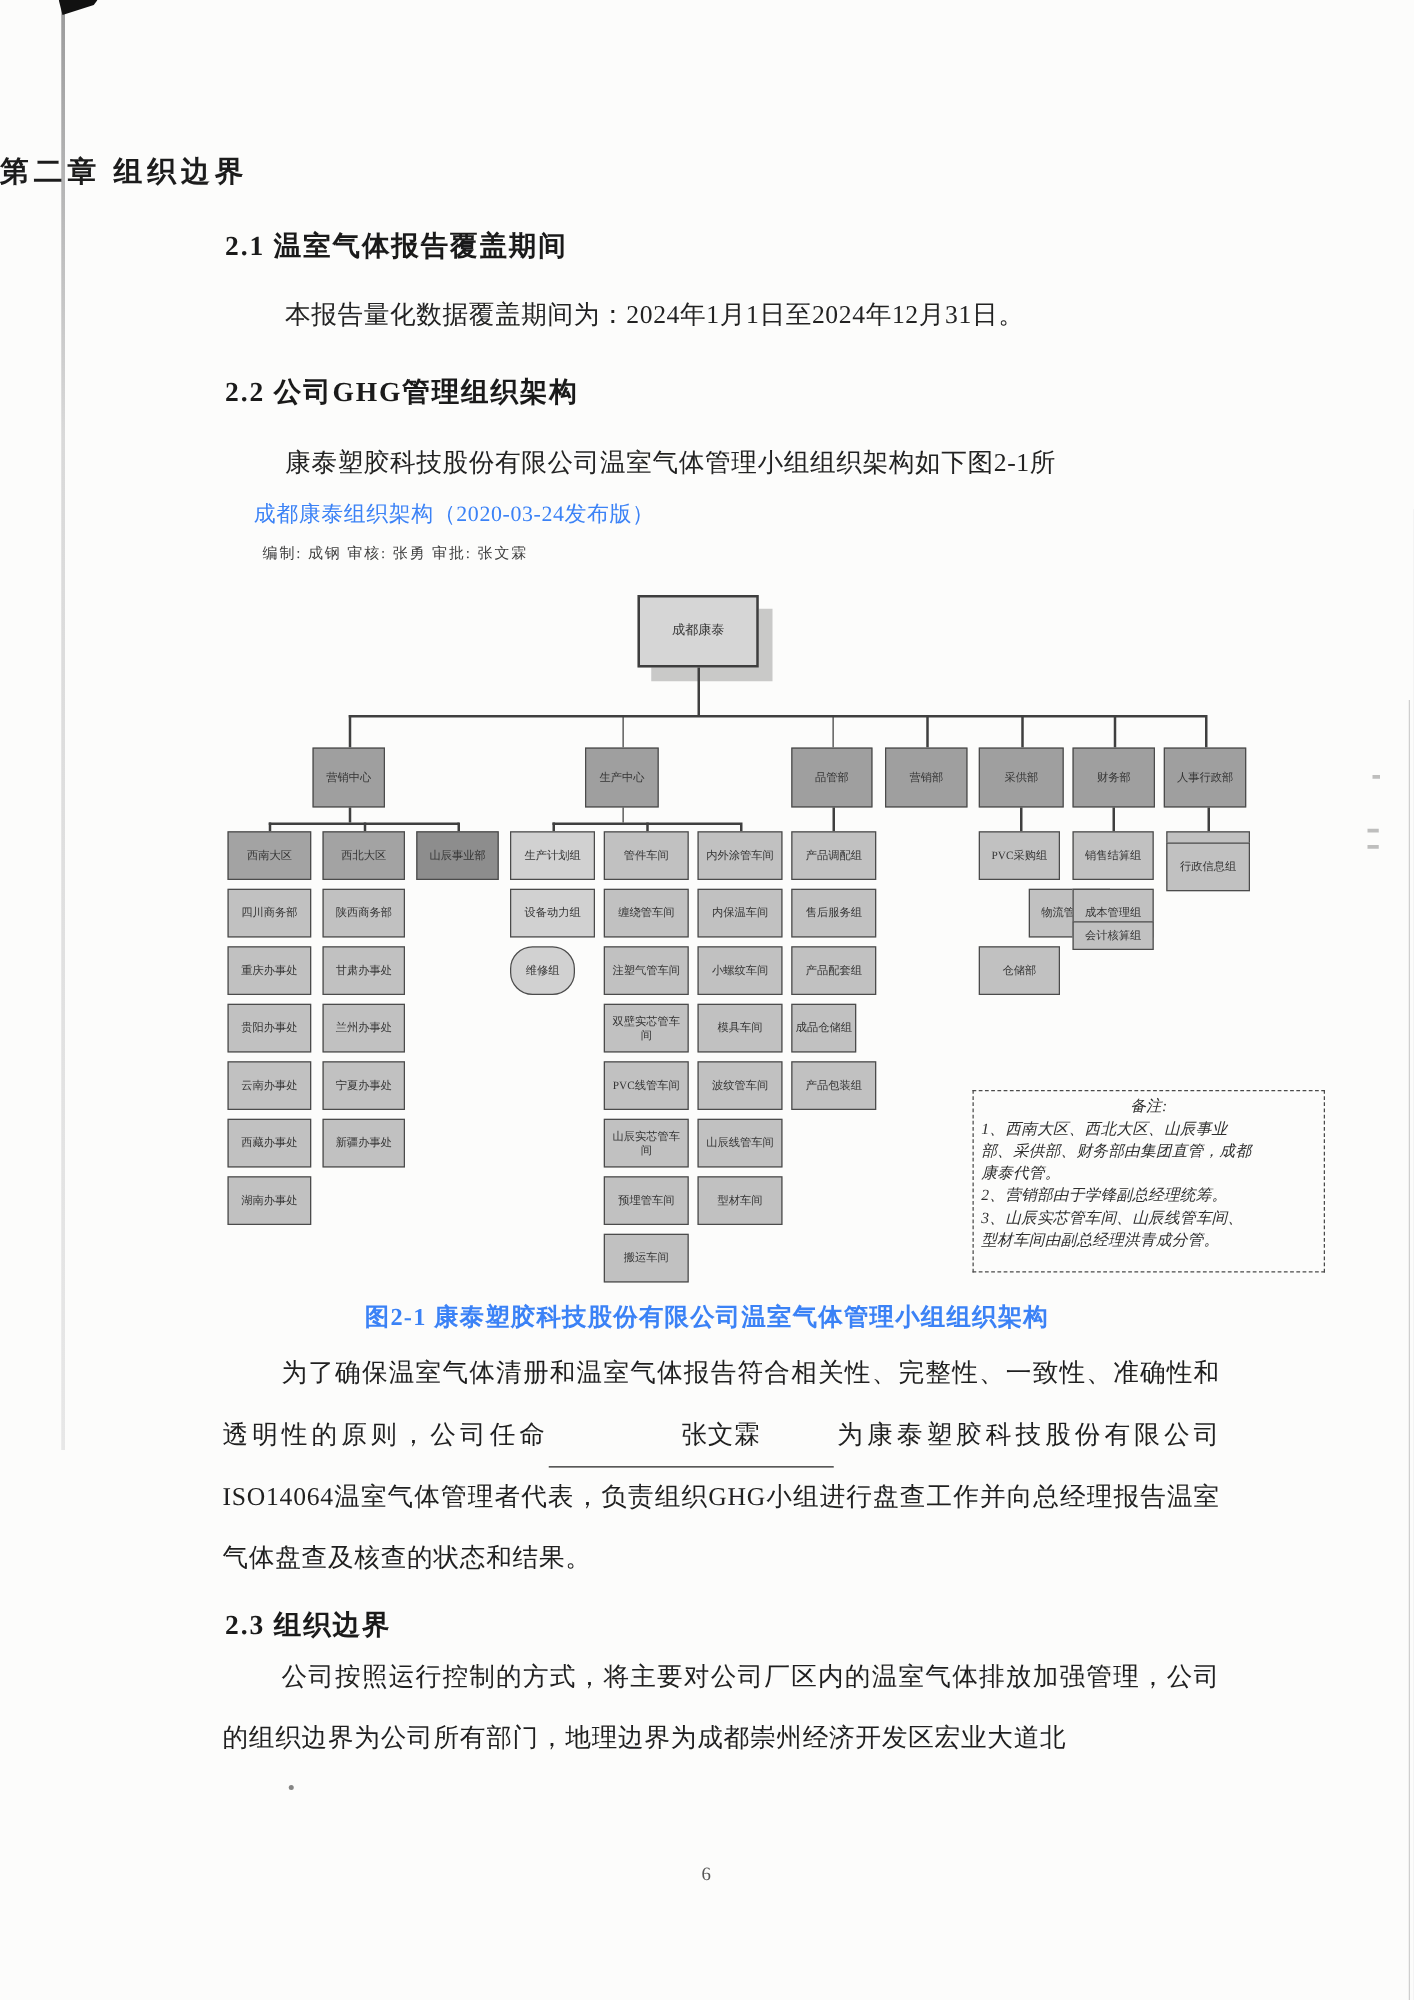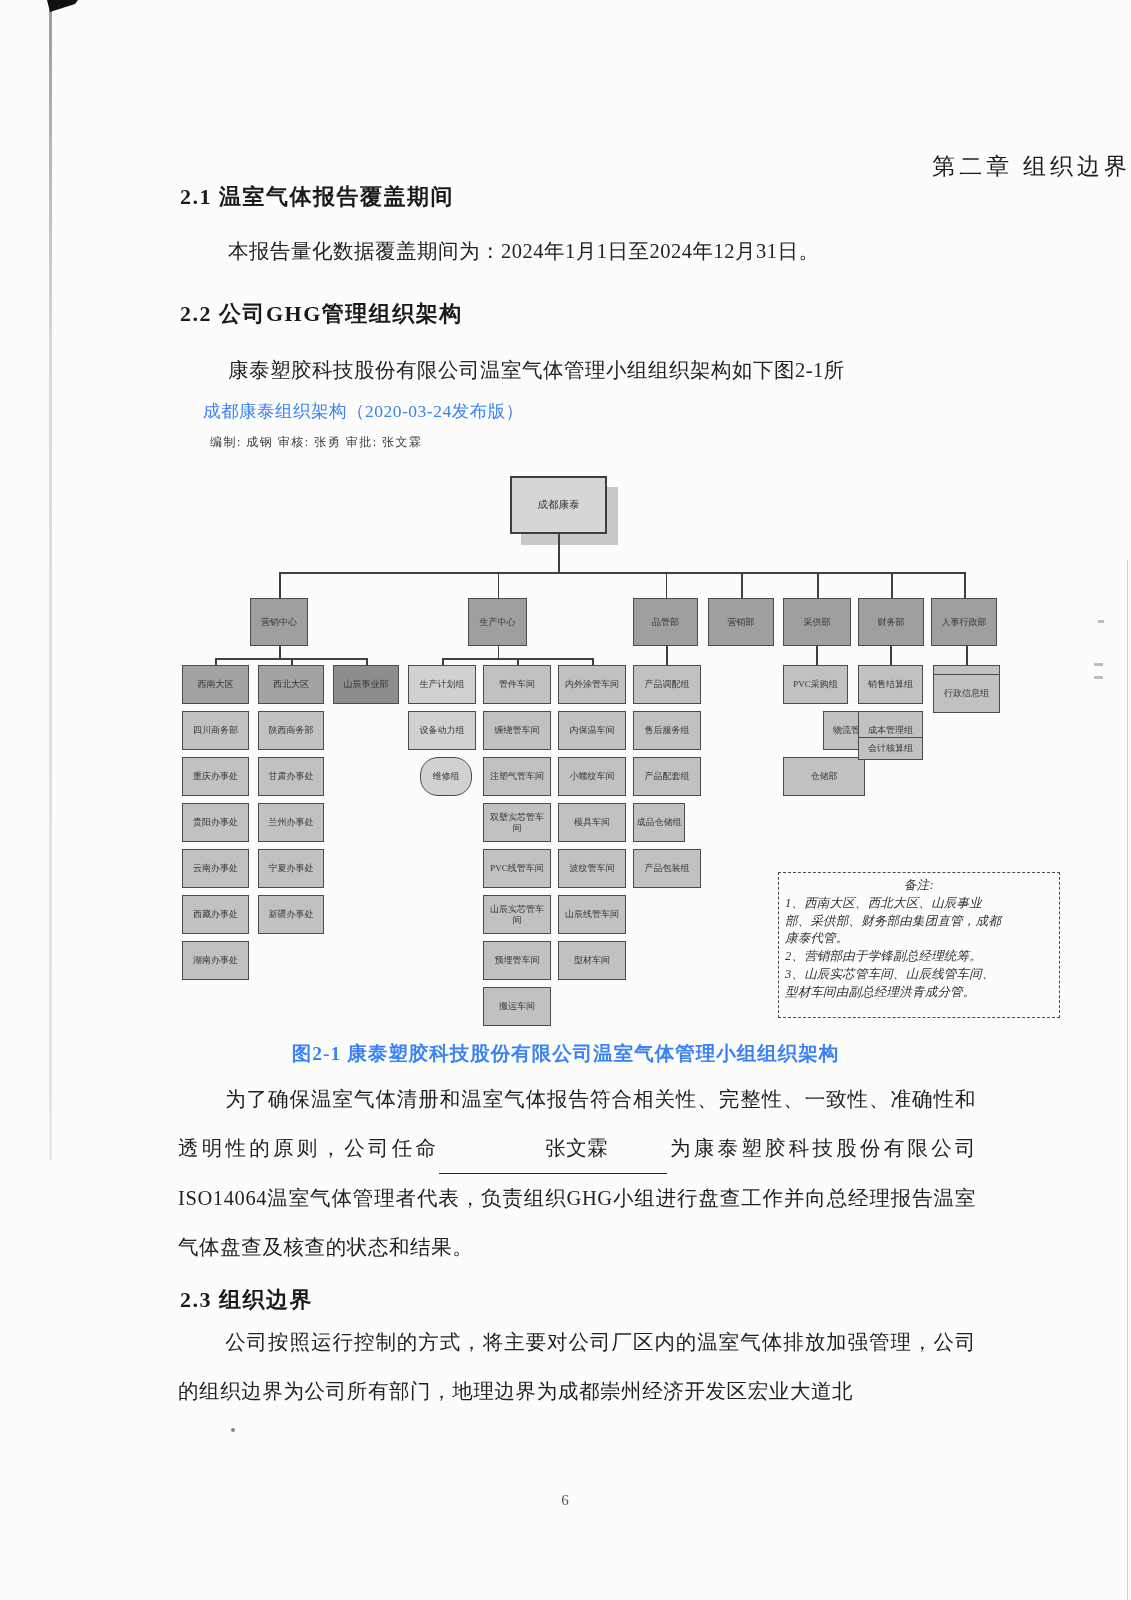--- a/index.html
+++ b/index.html
@@ -5,22 +5,22 @@
   html,body{margin:0;padding:0;background:#e9e9e9;}
   #page{position:relative;width:1131px;height:1600px;background:#fcfcfb;overflow:hidden;
         font-family:"Liberation Serif","DejaVu Serif",serif;color:#222;}
   
   .fold-line{position:absolute;left:49px;top:0;width:3px;height:1160px;
              background:linear-gradient(#9a9a9a,#d9d9d9 30%,#e7e7e7);}
   .edge-line{position:absolute;right:3px;top:560px;width:1px;height:1040px;background:#cfcfcf;}
   .corner-mark{position:absolute;left:47px;top:0;width:31px;height:12px;}
   .artifact{position:absolute;background:#8a8a8a;opacity:.55;}
   
-  .chapter-title{position:absolute;left:0;top:122px;width:100%;text-align:right;
-                 font-size:23px;font-weight:normal;letter-spacing:4px;color:#1c1c1c;margin-top:29px;}
+  .chapter-title{position:absolute;left:0;top:122px;width:100%;text-align:left;
+                 font-size:23px;font-weight:bold;letter-spacing:4px;color:#1c1c1c;}
   .h-sec{position:absolute;font-size:22px;font-weight:bold;color:#1a1a1a;letter-spacing:1.5px;}
   .body-line{position:absolute;font-size:20.5px;color:#222;letter-spacing:.5px;}
   .chart-title-line{position:absolute;font-size:17.5px;color:#3b82f6;letter-spacing:.5px;}
   .chart-meta-line{position:absolute;font-size:12px;color:#3d3d3d;letter-spacing:1.5px;filter:blur(.2px);}
   .fig-caption{position:absolute;left:0;top:1040px;width:100%;text-align:center;
                font-size:19.5px;font-weight:bold;color:#3b82f6;letter-spacing:1px;}
   .para{position:absolute;left:178px;width:798px;font-size:20.5px;line-height:49px;
         color:#1f1f1f;text-align:justify;letter-spacing:.6px;}
   .indent{text-indent:2.3em;}
   .blank-name{display:inline-block;min-width:228px;text-align:center;
@@ -116,21 +116,21 @@
       <div class="org-box sh-normal" style="left: 182px; top: 941px; width: 67px; height: 39px;">湖南办事处</div>
       <div class="org-box sh-dark" style="left: 258px; top: 665px; width: 66px; height: 39px;">西北大区</div>
       <div class="org-box sh-normal" style="left: 258px; top: 711px; width: 66px; height: 39px;">陕西商务部</div>
       <div class="org-box sh-normal" style="left: 258px; top: 757px; width: 66px; height: 39px;">甘肃办事处</div>
       <div class="org-box sh-normal" style="left: 258px; top: 803px; width: 66px; height: 39px;">兰州办事处</div>
       <div class="org-box sh-normal" style="left: 258px; top: 849px; width: 66px; height: 39px;">宁夏办事处</div>
       <div class="org-box sh-normal" style="left: 258px; top: 895px; width: 66px; height: 39px;">新疆办事处</div>
       <div class="org-box sh-darkest" style="left: 333px; top: 665px; width: 66px; height: 39px;">山辰事业部</div>
       <div class="org-box sh-light" style="left: 408px; top: 665px; width: 68px; height: 39px;">生产计划组</div>
       <div class="org-box sh-light" style="left: 408px; top: 711px; width: 68px; height: 39px;">设备动力组</div>
-      <div class="org-box sh-light" style="left: 420px; top: 757px; width: 52px; height: 39px; border-radius: 18px;">维修组</div>
+      <div class="org-box sh-light" style="left: 408px; top: 757px; width: 52px; height: 39px; border-radius: 18px;">维修组</div>
       <div class="org-box sh-normal" style="left: 483px; top: 665px; width: 68px; height: 39px;">管件车间</div>
       <div class="org-box sh-normal" style="left: 483px; top: 711px; width: 68px; height: 39px;">缠绕管车间</div>
       <div class="org-box sh-normal" style="left: 483px; top: 757px; width: 68px; height: 39px;">注塑气管车间</div>
       <div class="org-box sh-normal" style="left: 483px; top: 803px; width: 68px; height: 39px;">双壁实芯管车间</div>
       <div class="org-box sh-normal" style="left: 483px; top: 849px; width: 68px; height: 39px;">PVC线管车间</div>
       <div class="org-box sh-normal" style="left: 483px; top: 895px; width: 68px; height: 39px;">山辰实芯管车间</div>
       <div class="org-box sh-normal" style="left: 483px; top: 941px; width: 68px; height: 39px;">预埋管车间</div>
       <div class="org-box sh-normal" style="left: 483px; top: 987px; width: 68px; height: 39px;">搬运车间</div>
       <div class="org-box sh-normal" style="left: 558px; top: 665px; width: 68px; height: 39px;">内外涂管车间</div>
       <div class="org-box sh-normal" style="left: 558px; top: 711px; width: 68px; height: 39px;">内保温车间</div>
@@ -139,21 +139,21 @@
       <div class="org-box sh-normal" style="left: 558px; top: 849px; width: 68px; height: 39px;">波纹管车间</div>
       <div class="org-box sh-normal" style="left: 558px; top: 895px; width: 68px; height: 39px;">山辰线管车间</div>
       <div class="org-box sh-normal" style="left: 558px; top: 941px; width: 68px; height: 39px;">型材车间</div>
       <div class="org-box sh-normal" style="left: 633px; top: 665px; width: 68px; height: 39px;">产品调配组</div>
       <div class="org-box sh-normal" style="left: 633px; top: 711px; width: 68px; height: 39px;">售后服务组</div>
       <div class="org-box sh-normal" style="left: 633px; top: 757px; width: 68px; height: 39px;">产品配套组</div>
       <div class="org-box sh-normal" style="left: 633px; top: 803px; width: 52px; height: 39px;">成品仓储组</div>
       <div class="org-box sh-normal" style="left: 633px; top: 849px; width: 68px; height: 39px;">产品包装组</div>
       <div class="org-box sh-normal" style="left: 783px; top: 665px; width: 65px; height: 39px;">PVC采购组</div>
       <div class="org-box sh-normal" style="left: 823px; top: 711px; width: 65px; height: 39px;">物流管理组</div>
-      <div class="org-box sh-normal" style="left: 783px; top: 757px; width: 82px; height: 39px;">仓储部</div>
+      <div class="org-box sh-normal" style="left: 783px; top: 757px; width: 65px; height: 39px;">仓储部</div>
       <div class="org-box sh-normal" style="left: 858px; top: 665px; width: 65px; height: 39px;">销售结算组</div>
       <div class="org-box sh-normal" style="left: 858px; top: 711px; width: 65px; height: 39px;">成本管理组</div>
       <div class="org-box sh-normal" style="left: 858px; top: 737px; width: 65px; height: 23px;">会计核算组</div>
       <div class="org-box sh-normal" style="left: 933px; top: 665px; width: 67px; height: 39px;">人力资源组</div>
       <div class="org-box sh-normal" style="left: 933px; top: 674px; width: 67px; height: 39px;">行政信息组</div>
     </div>
 
   <div class="notes-box" id="notes-box">
       <div class="notes-title">备注:</div>
       <div>1、西南大区、西北大区、山辰事业</div>

